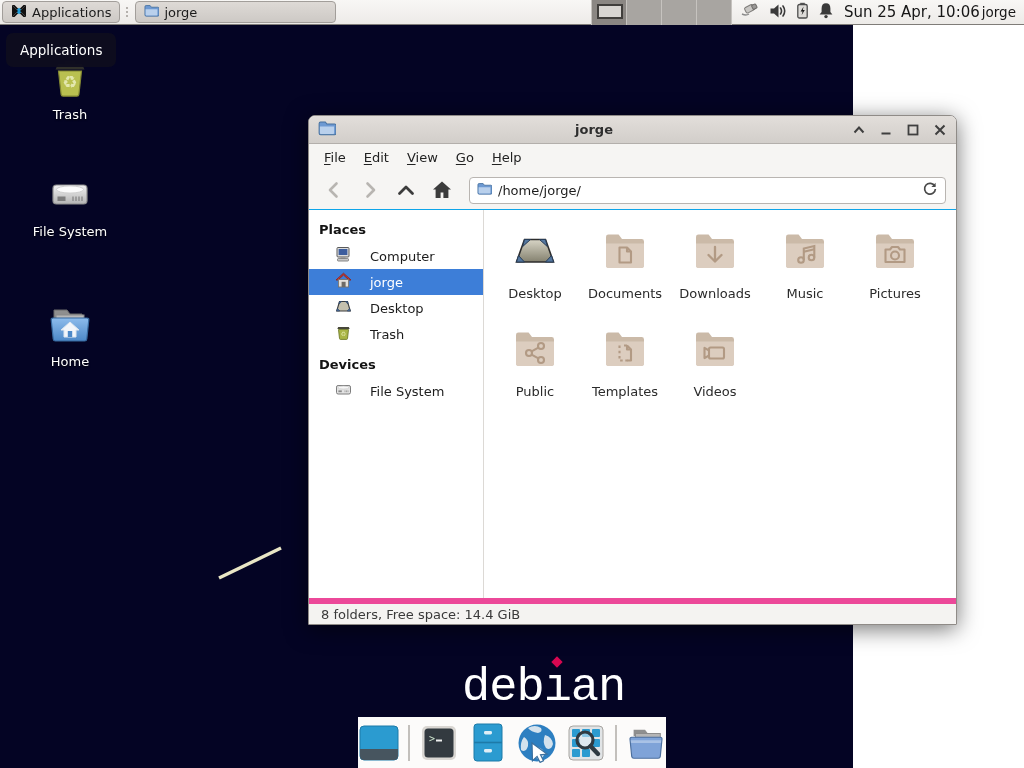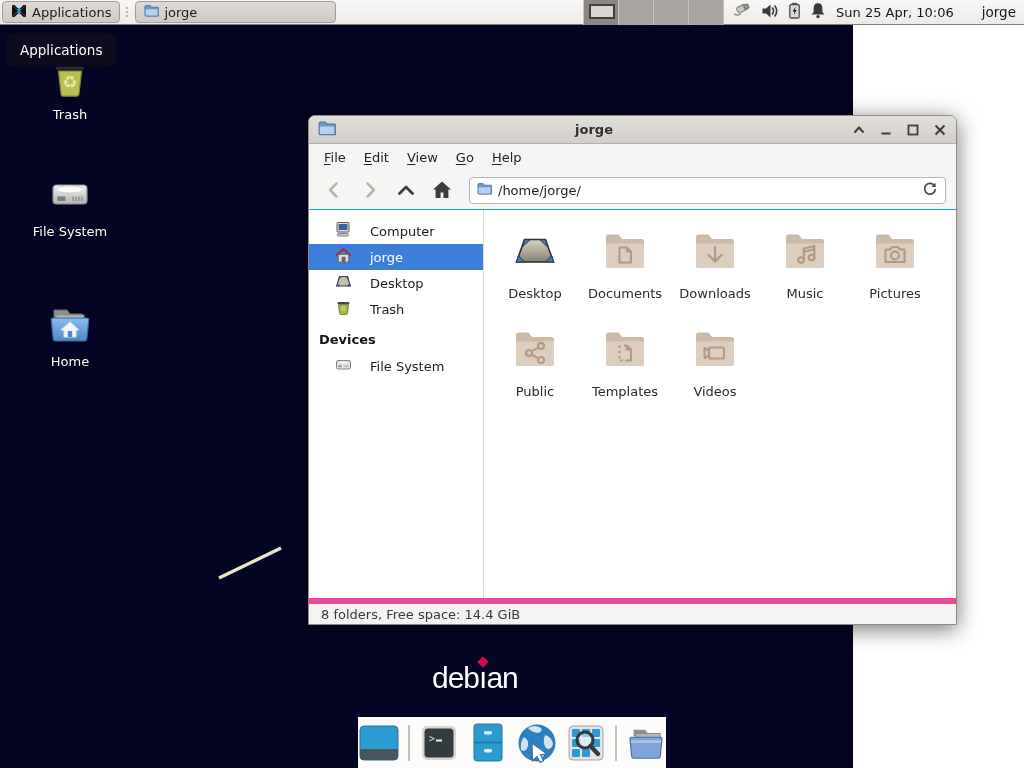--- a/index.html
+++ b/index.html
@@ -20,21 +20,21 @@
   .handle { width:7px; height:18px; margin-left:3px;
     background:repeating-linear-gradient(#b5b1ad 0 2px, transparent 2px 4px);
     background-size:2px 10px; background-position:center; background-repeat:no-repeat; }
   .panel-spacer { flex:1; }
   .pager { display:flex; height:25px; border-left:1px solid #c6c3bf; }
   .ws { width:35px; height:25px; background:#a8a5a1; border-right:1px solid #c6c3bf; position:relative; }
   .ws.active { background:#8b8783; }
   .ws.active .mini { position:absolute; left:5px; top:4px; width:26px; height:15px;
     background:#d9d6d2; border:2px solid #413f3c; }
   .tray { display:flex; align-items:center; gap:9px; margin:0 10px 0 8px; }
-  .clock { color:#161616; font-size:13px; margin-right:28px; white-space:nowrap; }
+  .clock { color:#161616; font-size:15px; margin-right:2px; white-space:nowrap; }
   .user { color:#161616; font-size:13.5px; margin-right:8px; }
 
   
   .tooltip { position:absolute; left:6px; top:33px; background:rgba(14,13,30,.96);
     color:#fff; padding:9px 14px; border-radius:7px; font-size:13.5px; z-index:50; }
 
   
   .dicon { position:absolute; width:96px; text-align:center; color:#fff; }
   .dicon .ic { width:48px; height:48px; margin:0 auto; }
   .dicon .lbl { margin-top:6px; font-size:13px; text-shadow:0 1px 2px #000; }
@@ -68,22 +68,22 @@
   .side-row { height:26px; display:flex; align-items:center; gap:18px; padding-left:26px; color:#1c1c1c; }
   .side-row.selected { background:#3d7ed8; color:#fff; }
   .main { flex:1; background:#fff; padding:14px 0 0 6px; display:flex; flex-wrap:wrap; align-content:flex-start; }
   .gi { width:90px; height:98px; display:flex; flex-direction:column; align-items:center; }
   .gi .ic { width:48px; height:48px; margin-top:2px; }
   .gi .gl { margin-top:12px; font-size:13px; color:#2b2b2b; }
   .statusbar { height:26px; background:#f4f3f1; border-top:6px solid #ec4899;
     display:flex; align-items:center; padding-left:12px; color:#3a3a3a; border-radius:0 0 1px 1px; }
 
   
-  .debian { position:absolute; left:432px; top:661px; color:#fff;
-    font-family:Liberation Sans, sans-serif; font-size:30px; letter-spacing:-1px; }
+  .debian { position:absolute; left:462px; top:661px; color:#fff;
+    font-family:Liberation Mono, monospace; font-size:47px; letter-spacing:-1px; }
   .logo-i { position:relative; }
   .logo-i .diamond { position:absolute; left:50%; top:-3px; width:8px; height:8px;
     transform:translateX(-50%) rotate(45deg); background:#d70751; }
 
   
   .dock { position:absolute; left:358px; top:717px; width:308px; height:51px;
     background:#fcfbfa; display:flex; align-items:center; justify-content:center; gap:9px; }
   .dock .sep { width:2px; height:36px; background:#c3c0bc; }
   .dockbtn { width:40px; height:40px; display:flex; align-items:center; justify-content:center; }
 </style>
@@ -292,20 +292,21 @@
           <svg width="16" height="16" viewBox="0 0 16 16">
             <path d="M12.8 5.2 A5.4 5.4 0 1 0 13.4 8" fill="none" stroke="#4a4a4a" stroke-width="1.7"></path>
             <path d="M13.6 1.8 V6 H9.4 z" fill="#4a4a4a"></path>
           </svg>
         </span>
       </div>
     </div>
 
     <div class="body">
       <div class="sidebar">
+        <div class="side-head">Places</div>
 
         <div class="side-row">
           <span>
             <svg width="17" height="17" viewBox="0 0 17 17">
               <rect x="2" y="1.5" width="12" height="9.5" rx="1" fill="#dcdcdc" stroke="#5a5a5a" stroke-width="1"></rect>
               <rect x="3.6" y="3" width="8.8" height="6" fill="#3c5d9e"></rect>
               <rect x="5.5" y="11" width="5" height="1.6" fill="#9a9a9a"></rect>
               <rect x="2.5" y="12.6" width="11" height="2.4" rx=".8" fill="#cfcfcf" stroke="#6a6a6a" stroke-width=".8"></rect>
             </svg>
           </span>

